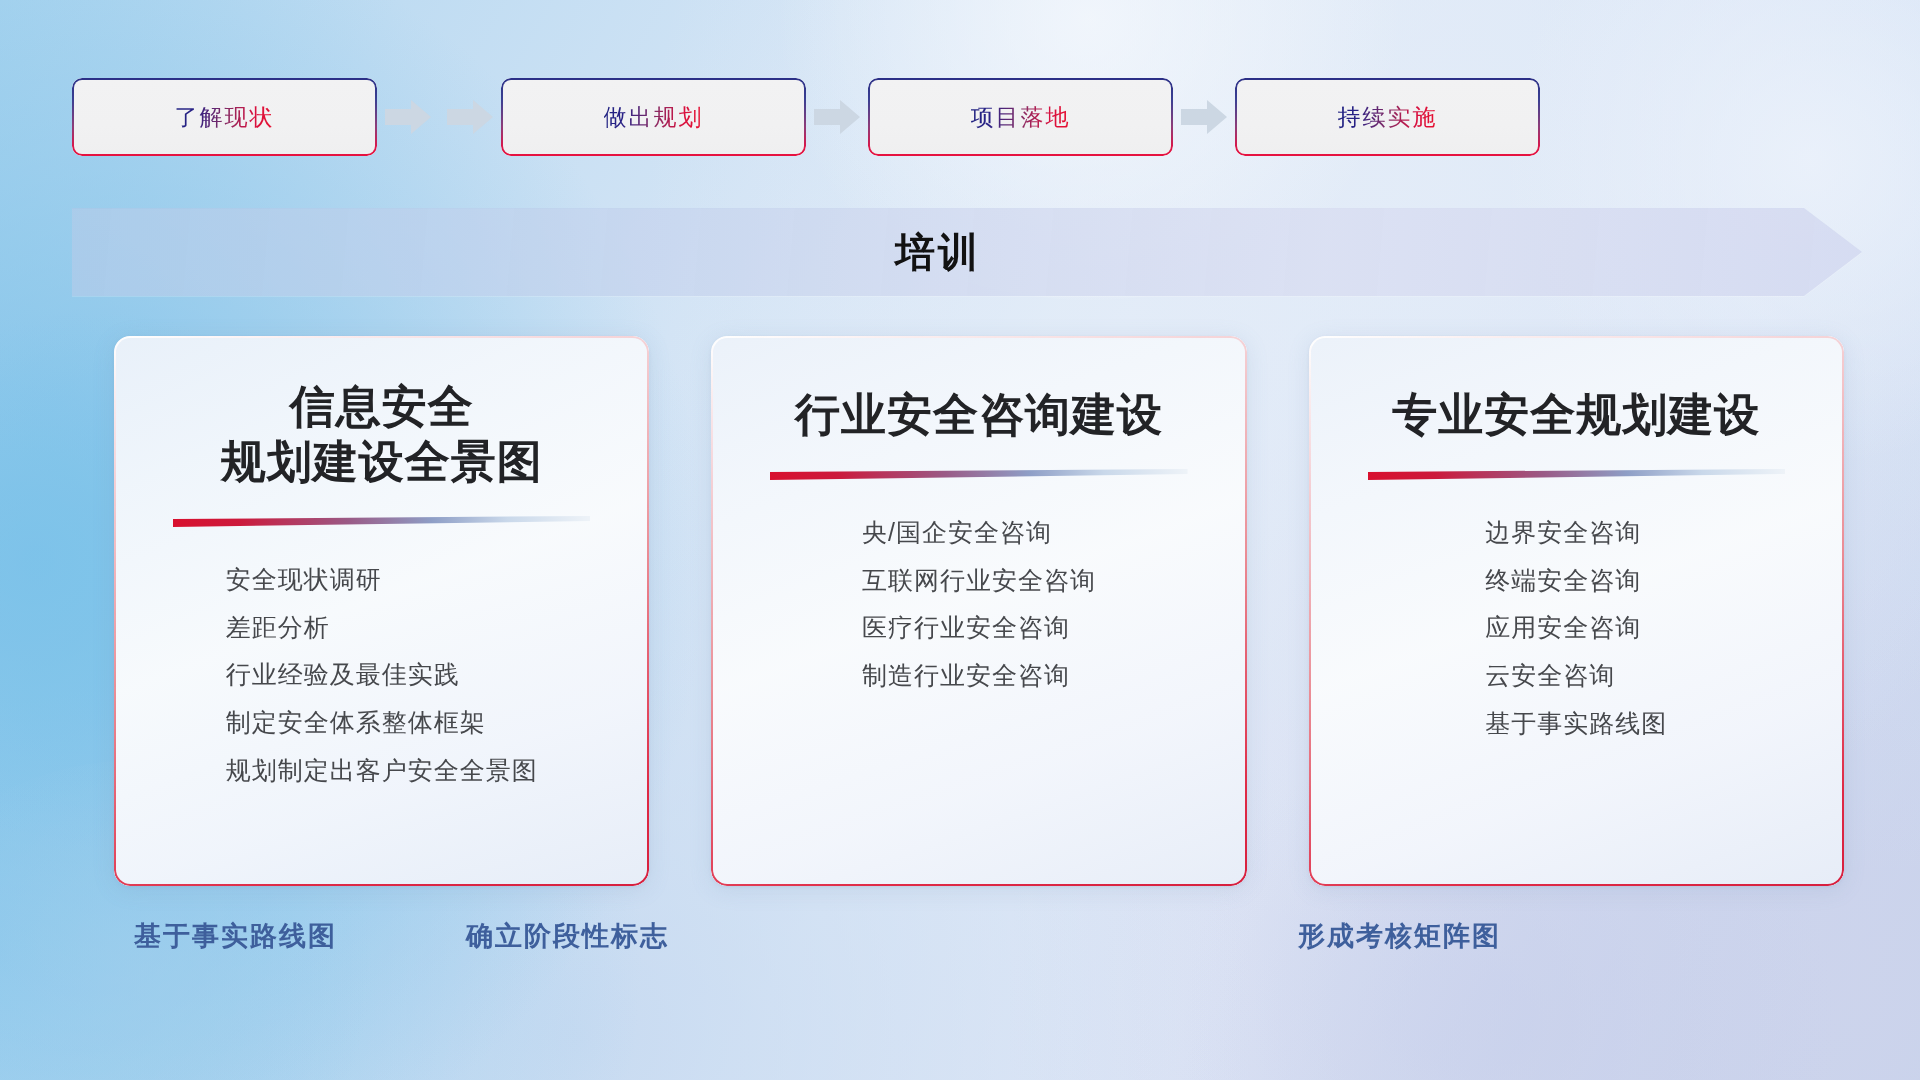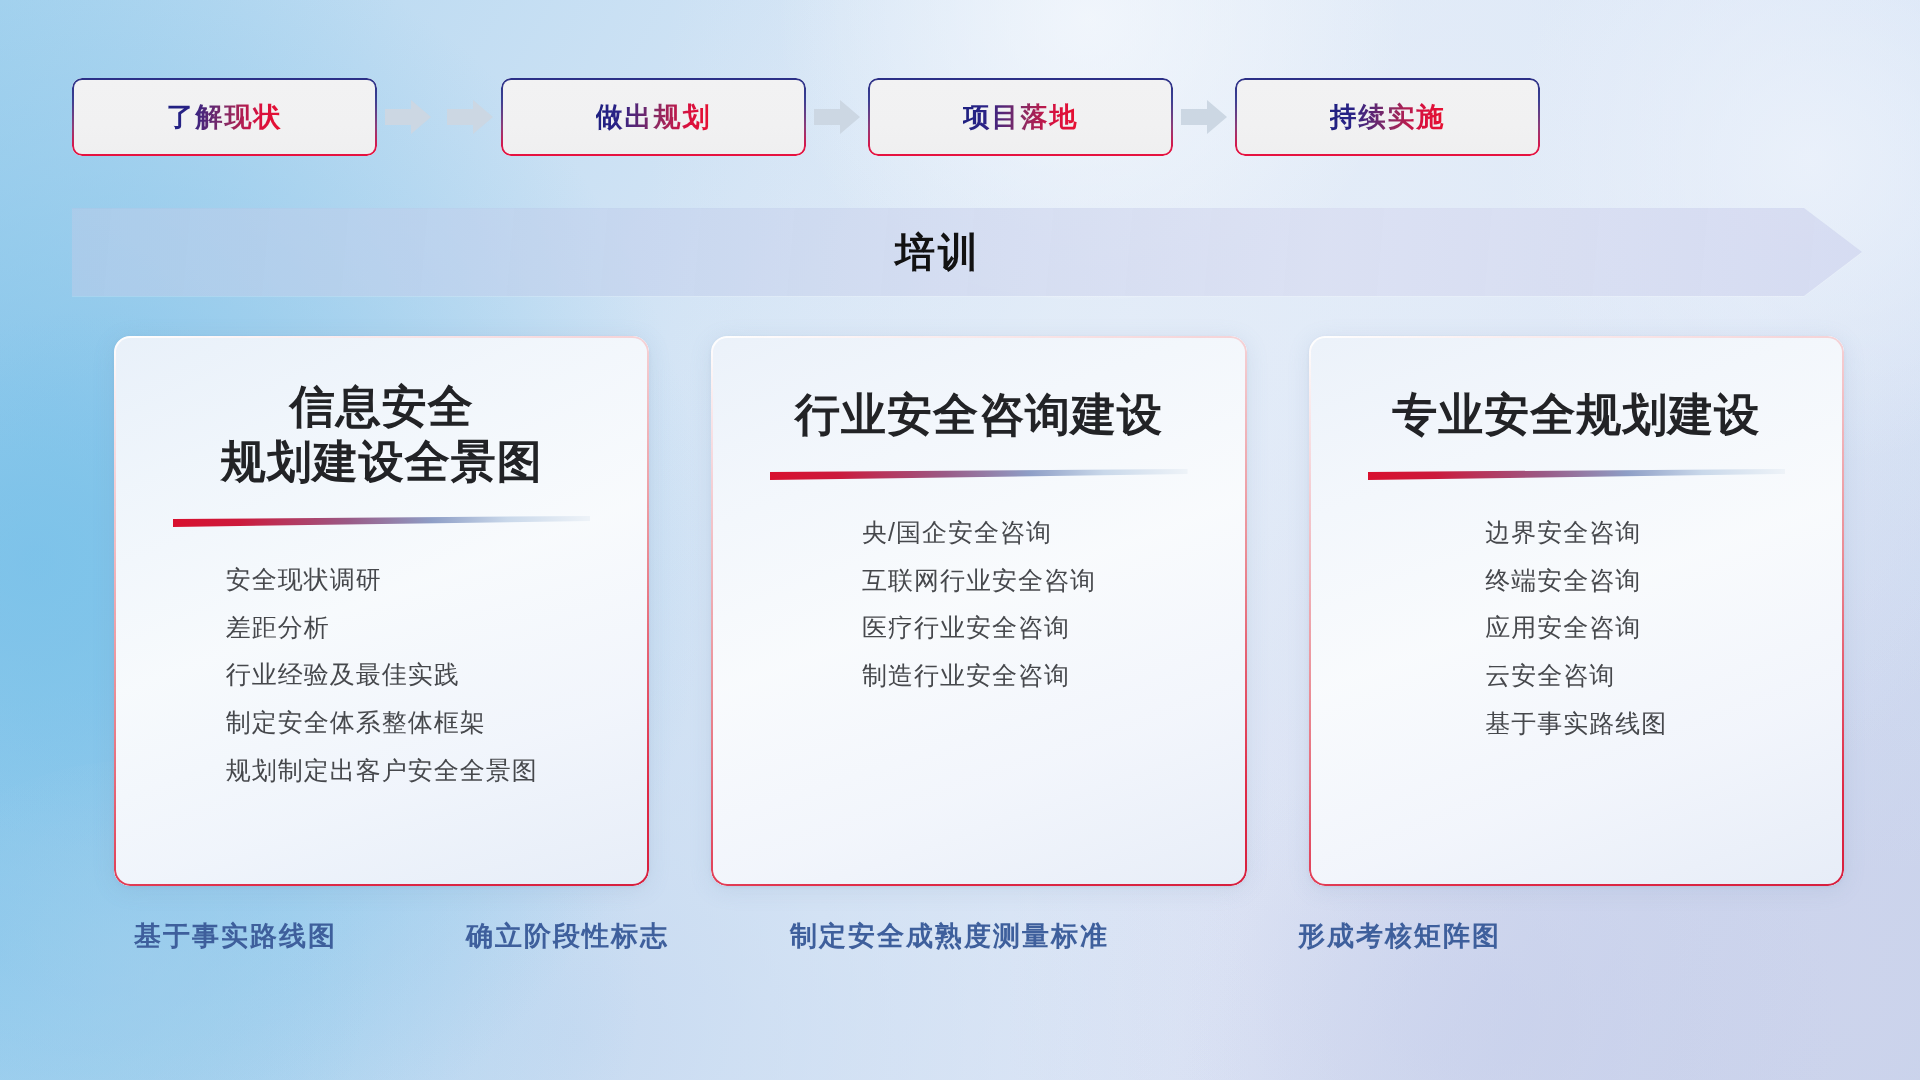--- a/index.html
+++ b/index.html
@@ -39,21 +39,21 @@
     background:linear-gradient(180deg,#f2f2f3 0%,#f1f1f2 60%,#efeff0 100%);
   }
   .step::before{
     content:"";position:absolute;inset:0;border-radius:10px;padding:2px;
     background:linear-gradient(180deg,#2b2f86 0%,#3a3f92 28%,#8d3c79 62%,#d9164a 88%,#e8123f 100%);
     -webkit-mask:linear-gradient(#000 0 0) content-box,linear-gradient(#000 0 0);
     -webkit-mask-composite:xor;mask-composite:exclude;
     pointer-events:none;
   }
   .step-label{
-    position:relative;font-size:27px;font-weight:bold;letter-spacing:2px;
+    position:relative;font-size:23px;font-weight:normal;letter-spacing:2px;
     background:linear-gradient(96deg,#1d2080 0%,#2a2286 20%,#8a2a63 52%,#d8103e 78%,#e9102f 100%);
     -webkit-background-clip:text;background-clip:text;color:transparent;
     white-space:nowrap;
   }
   .step-arrow{
     flex:0 0 62px;height:78px;display:flex;align-items:center;justify-content:center;
   }
   .step-arrow svg{display:block;}
 
   
@@ -250,15 +250,14 @@
       <div class="item">应用安全咨询</div>
       <div class="item">云安全咨询</div>
       <div class="item">基于事实路线图</div>
     </div>
   </div>
 </div>
 
 <div class="captions">
   <div class="caption c0">基于事实路线图</div>
   <div class="caption c1">确立阶段性标志</div>
-  <div class="caption c2">制定安全成熟度测量标准</div>
   <div class="caption c3">形成考核矩阵图</div>
 </div>
 
 </body></html>

